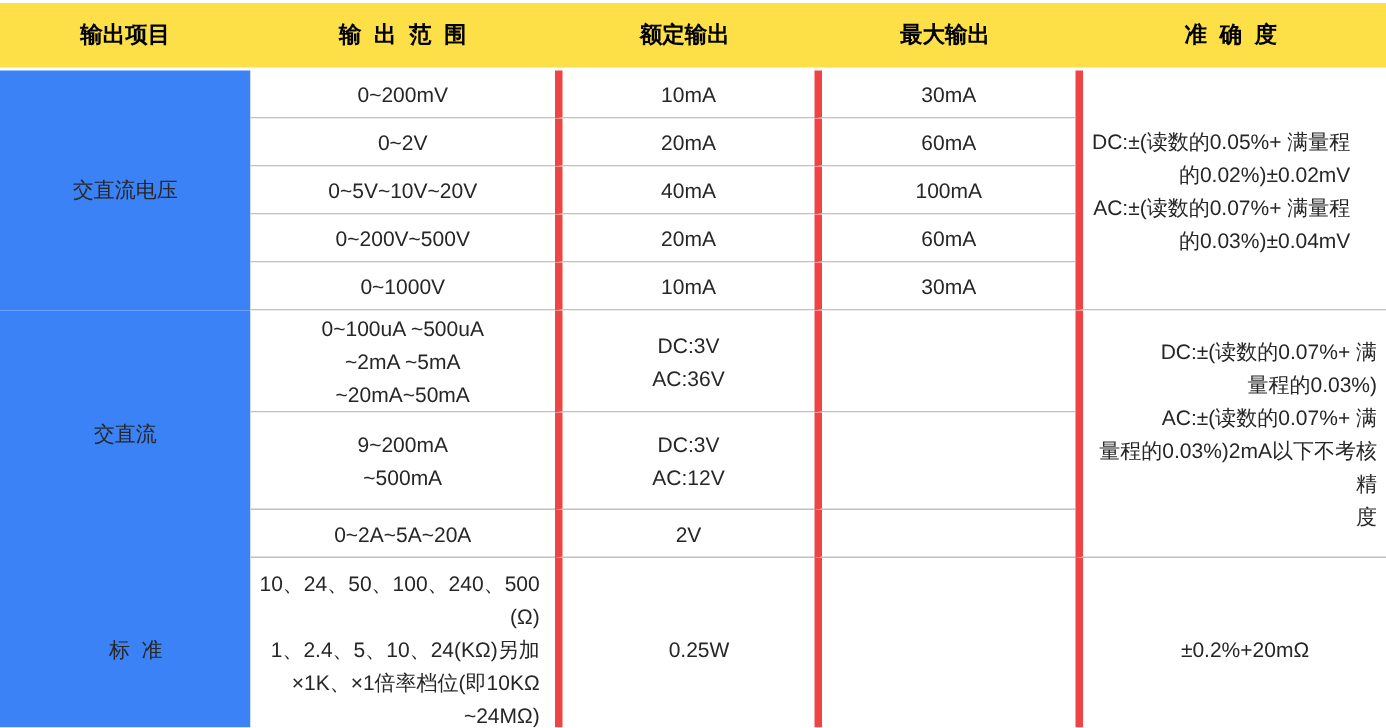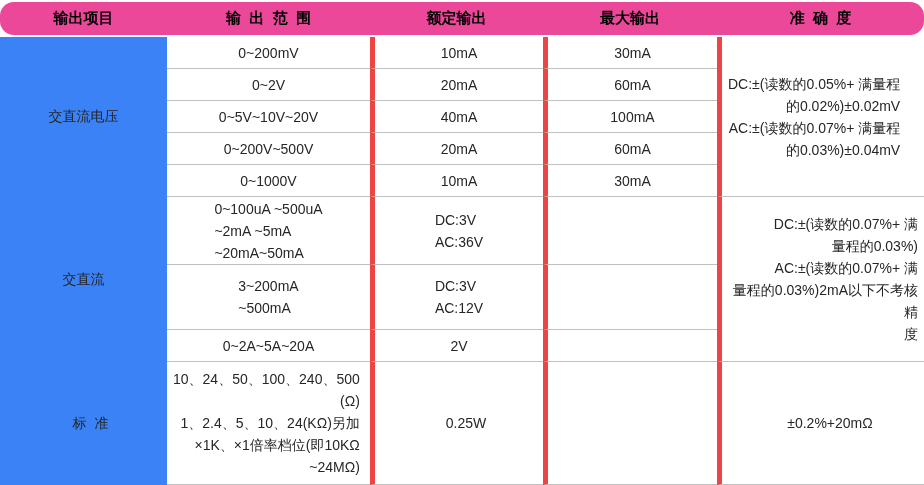--- a/index.html
+++ b/index.html
@@ -9,41 +9,41 @@
     padding-top:2px;
     font-family:"Liberation Sans","DejaVu Sans",sans-serif;
     color:#262626;
     background:#ffffff;
     overflow:hidden;
   }
   
   .header{
     display:grid;
     grid-template-columns:167px 203px 173px 174px 207px;
-    height:33px;
-    background:#ec4899;
+    height:43px;
+    background:#fde047;
     margin-bottom:2px;
-    border-radius:14px;
   }
   .hcell{
     display:flex;align-items:center;justify-content:center;
     font-size:15px;font-weight:bold;color:#000000;
     white-space:pre;
   }
   
   .body{
     display:grid;
     grid-template-columns:167px 203px 173px 174px 207px;
     grid-template-rows:32px 32px 32px 32px 32px 68px 65px 32px 123px;
     width:924px;
   }
   .c{
     box-sizing:border-box;
     display:flex;align-items:center;justify-content:center;
     font-size:14px;line-height:22px;
+    text-align:center;
     white-space:pre-line;
     background:#ffffff;
   }
   .label{
     background:#3b82f6;
     grid-column:1;
     display:flex;align-items:center;justify-content:center;
     font-size:14px;
     white-space:pre;
     box-sizing:border-box;
@@ -108,21 +108,21 @@
 AC:±(读数的0.07%+ 满量程
 的0.03%)±0.04mV</div>
 
     <div class="c col2 r6 bb">0~100uA ~500uA
 ~2mA ~5mA
 ~20mA~50mA</div>
     <div class="c col3 r6 bl bb">DC:3V
 AC:36V</div>
     <div class="c col4 r6 bl bb"></div>
 
-    <div class="c col2 r7 bb">3~200mA
+    <div class="c col2 r7 bb">9~200mA
 ~500mA</div>
     <div class="c col3 r7 bl bb">DC:3V
 AC:12V</div>
     <div class="c col4 r7 bl bb"></div>
 
     <div class="c col2 r8 bb">0~2A~5A~20A</div>
     <div class="c col3 r8 bl bb">2V</div>
     <div class="c col4 r8 bl bb"></div>
 
     <div class="c col5 rows6-8 bl bb left">DC:±(读数的0.07%+ 满

